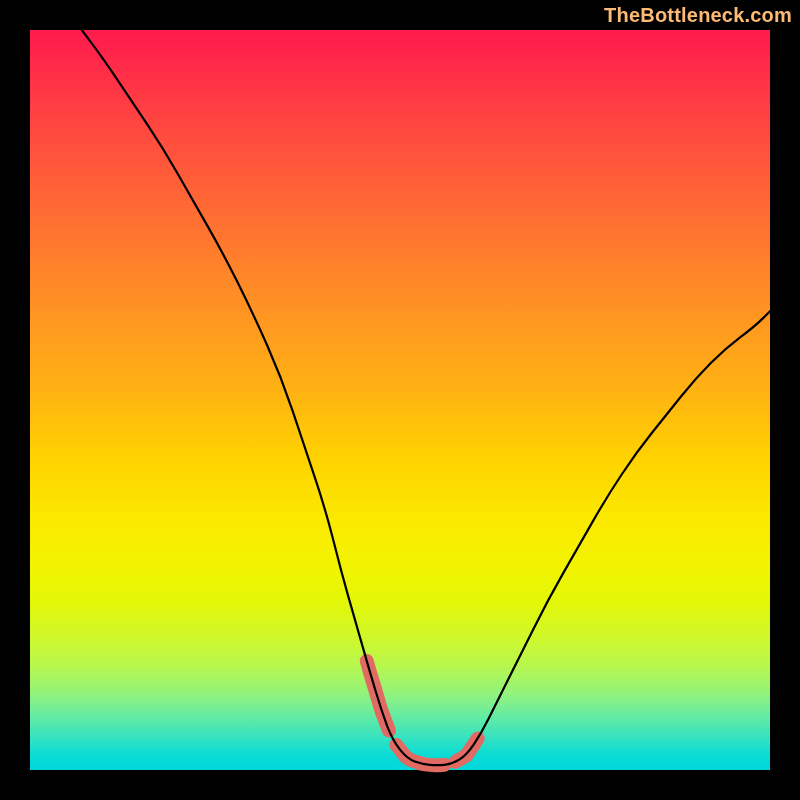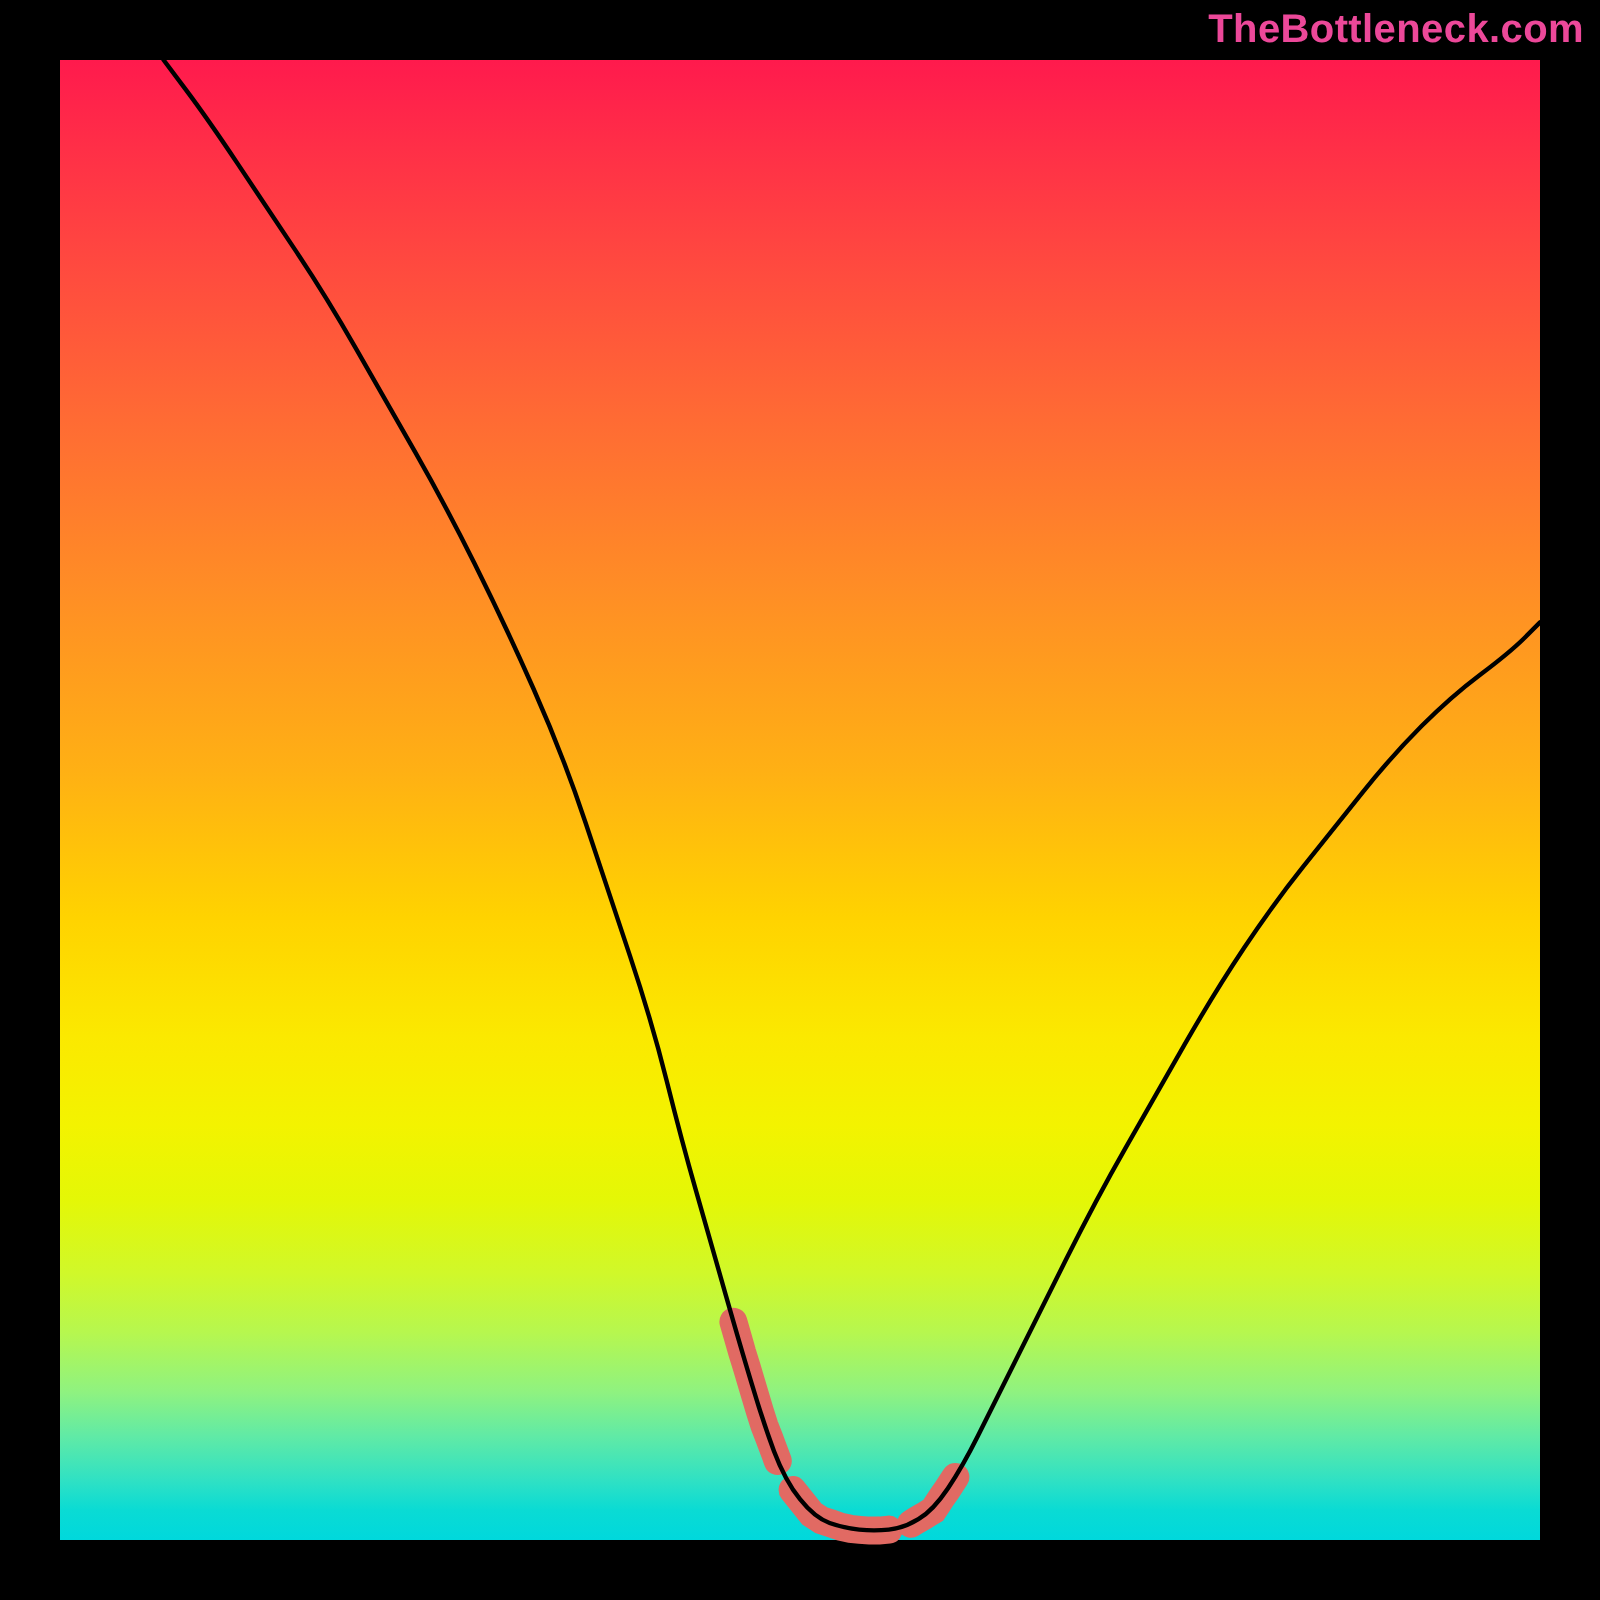--- a/index.html
+++ b/index.html
@@ -46,21 +46,21 @@
       #00d8dc 100%
     );
   }
   .watermark {
     position: absolute;
     top: 4px;
     right: 8px;
     font-family: Arial, Helvetica, sans-serif;
     font-size: 20px;
     font-weight: 600;
-    color: #ec4899;
+    color: #fdba74;
     letter-spacing: 0.2px;
   }
   svg.curves {
     position: absolute;
     left: 0;
     top: 0;
     width: 740px;
     height: 740px;
     overflow: visible;
   }

